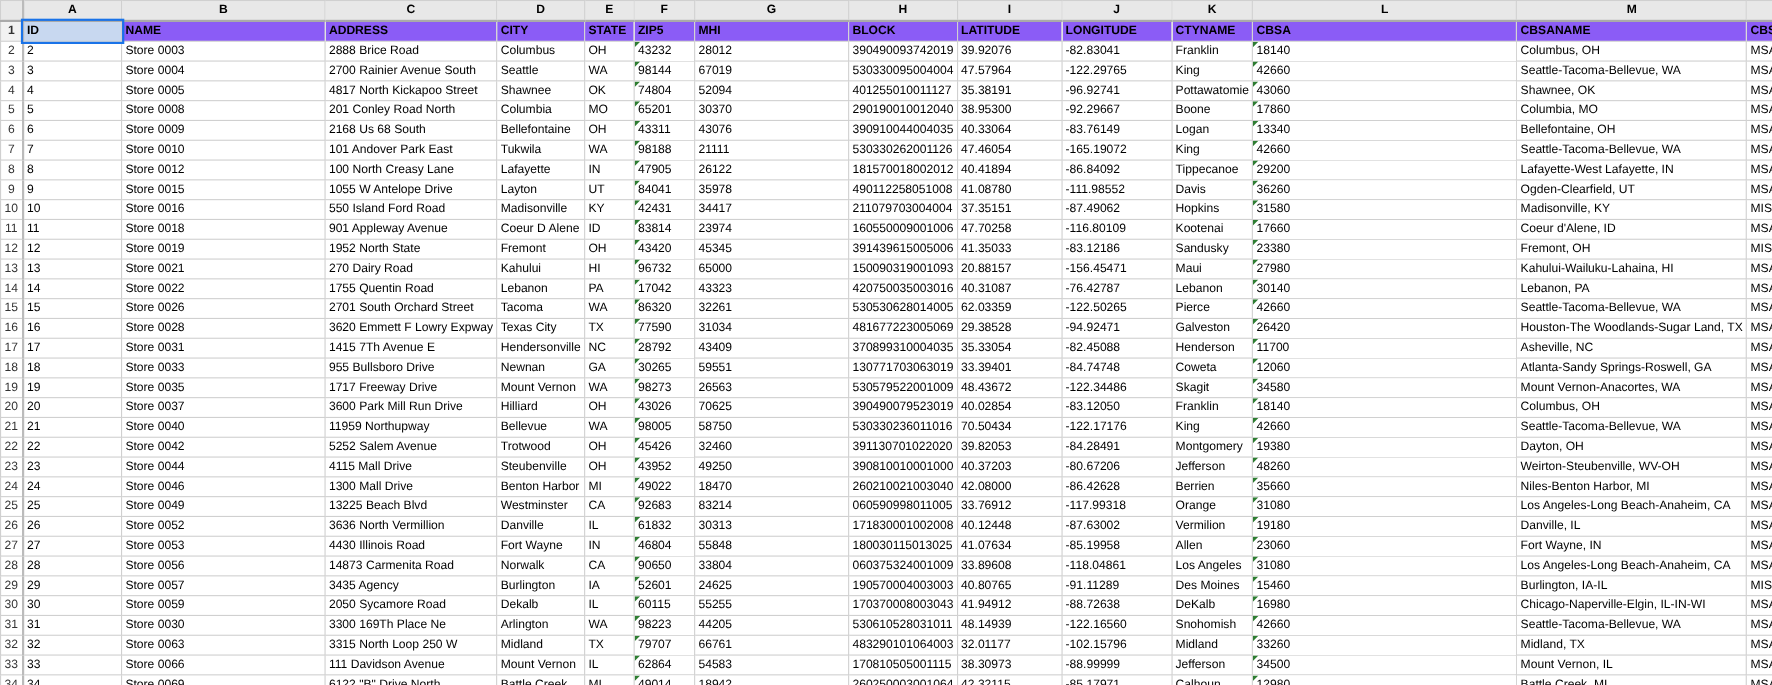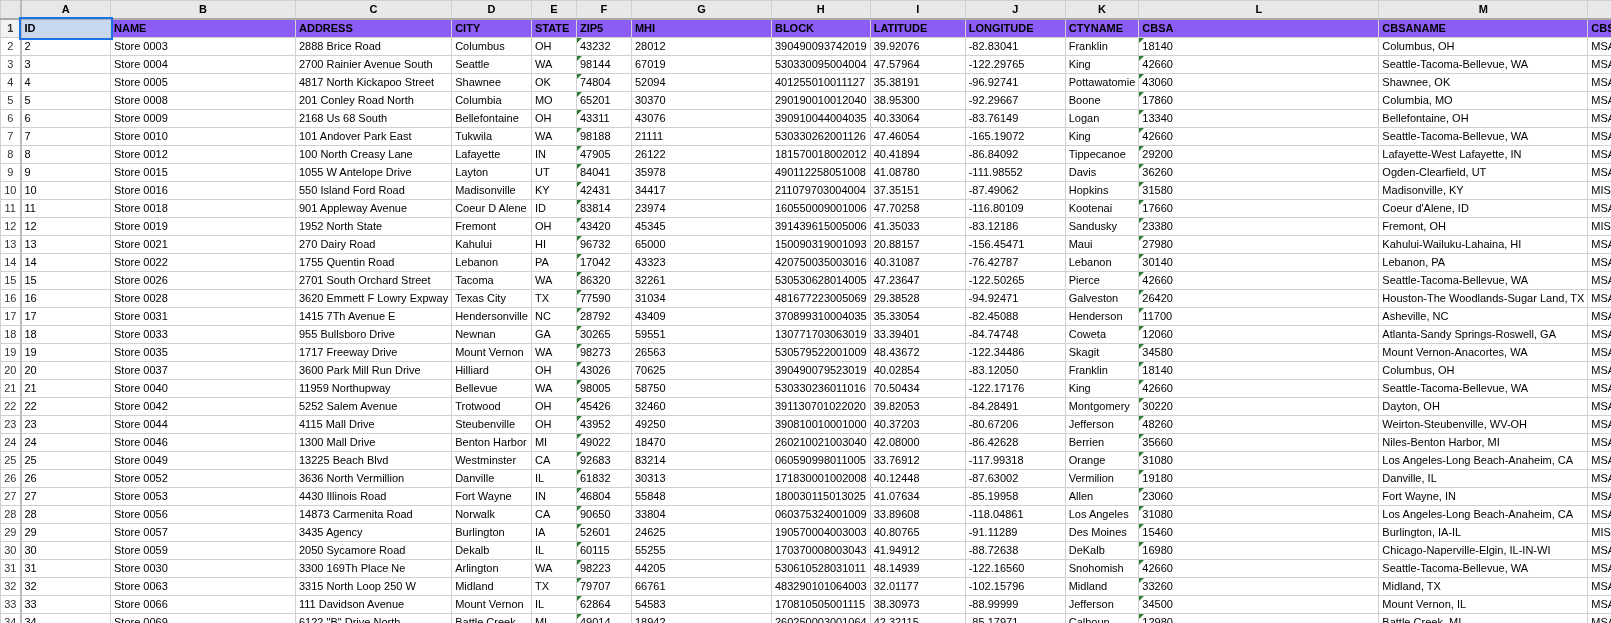--- a/index.html
+++ b/index.html
@@ -379,21 +379,21 @@
         <tr class="data-row">
           <td class="row-num">15</td>
           <td>15</td>
           <td>Store 0026</td>
           <td>2701 South Orchard Street</td>
           <td>Tacoma</td>
           <td>WA</td>
           <td class="has-indicator">86320</td>
           <td>32261</td>
           <td>530530628014005</td>
-          <td>47.23647</td>
+          <td>62.03359</td>
           <td>-122.50265</td>
           <td>Pierce</td>
           <td class="has-indicator">42660</td>
           <td>Seattle-Tacoma-Bellevue, WA</td>
           <td>MSA</td>
         </tr>
         <tr class="data-row">
           <td class="row-num">16</td>
           <td>16</td>
           <td>Store 0028</td>
@@ -501,21 +501,21 @@
           <td>Store 0042</td>
           <td>5252 Salem Avenue</td>
           <td>Trotwood</td>
           <td>OH</td>
           <td class="has-indicator">45426</td>
           <td>32460</td>
           <td>391130701022020</td>
           <td>39.82053</td>
           <td>-84.28491</td>
           <td>Montgomery</td>
-          <td class="has-indicator">30220</td>
+          <td class="has-indicator">19380</td>
           <td>Dayton, OH</td>
           <td>MSA</td>
         </tr>
         <tr class="data-row">
           <td class="row-num">23</td>
           <td>23</td>
           <td>Store 0044</td>
           <td>4115 Mall Drive</td>
           <td>Steubenville</td>
           <td>OH</td>

